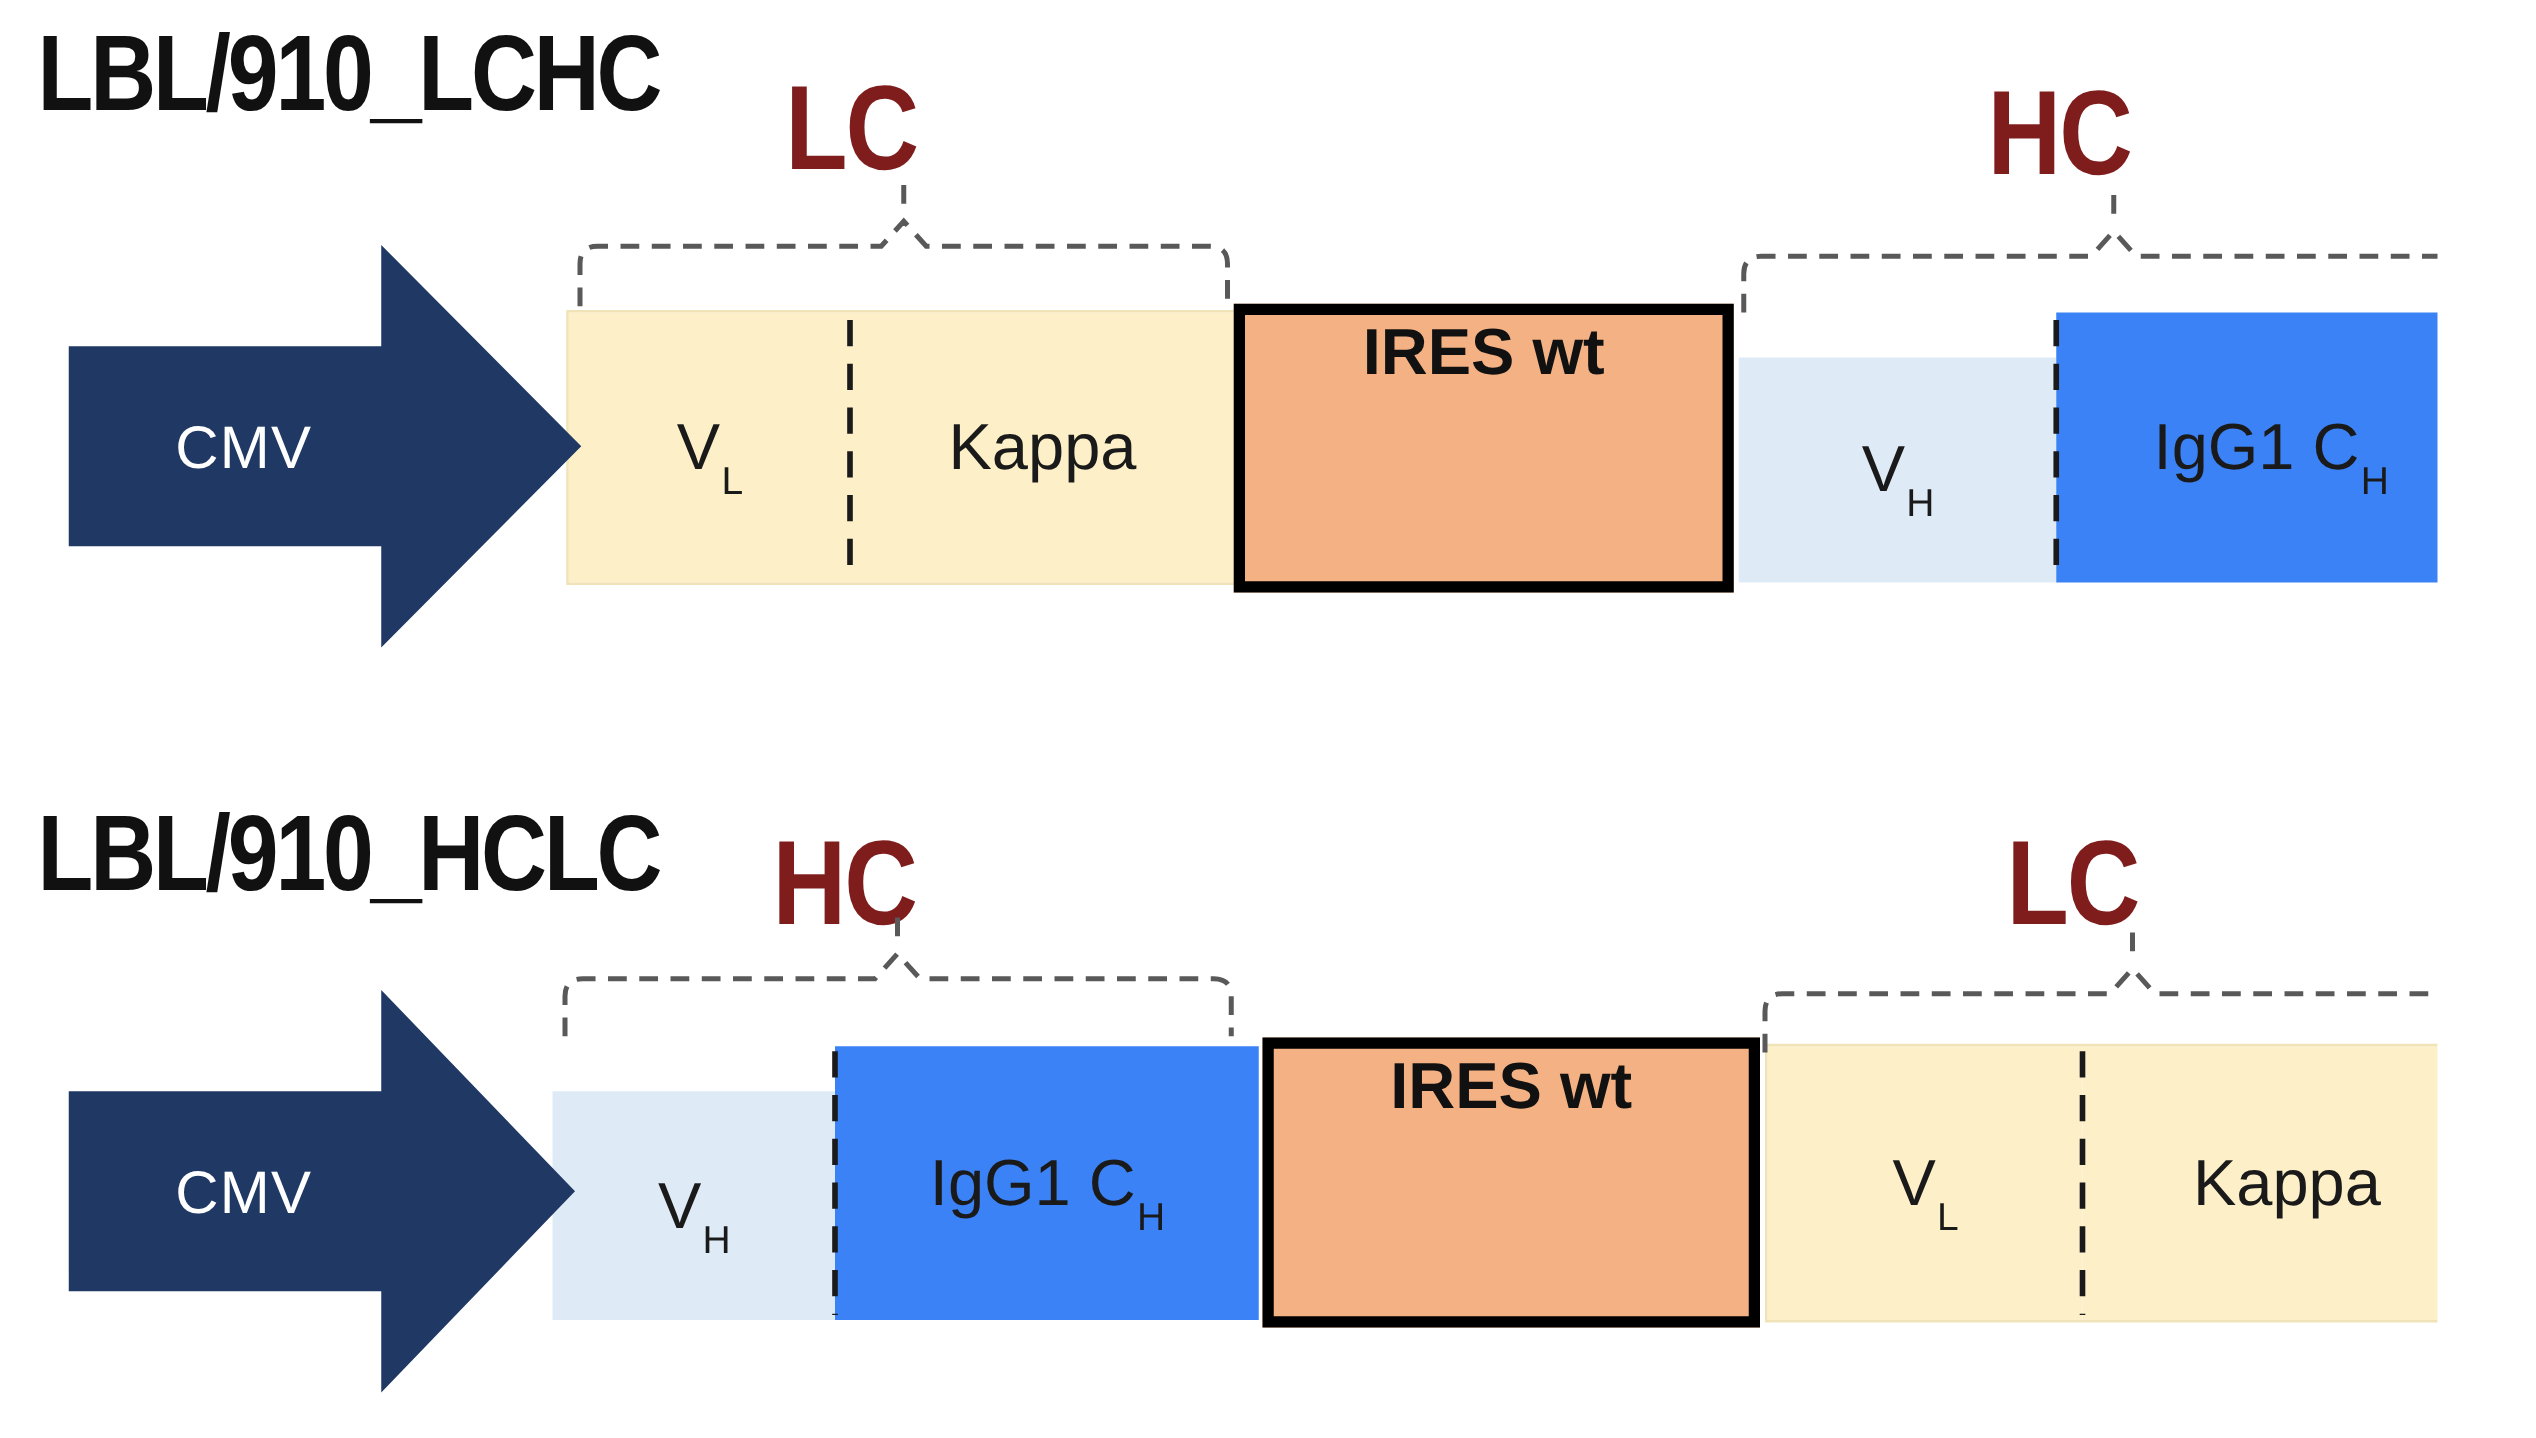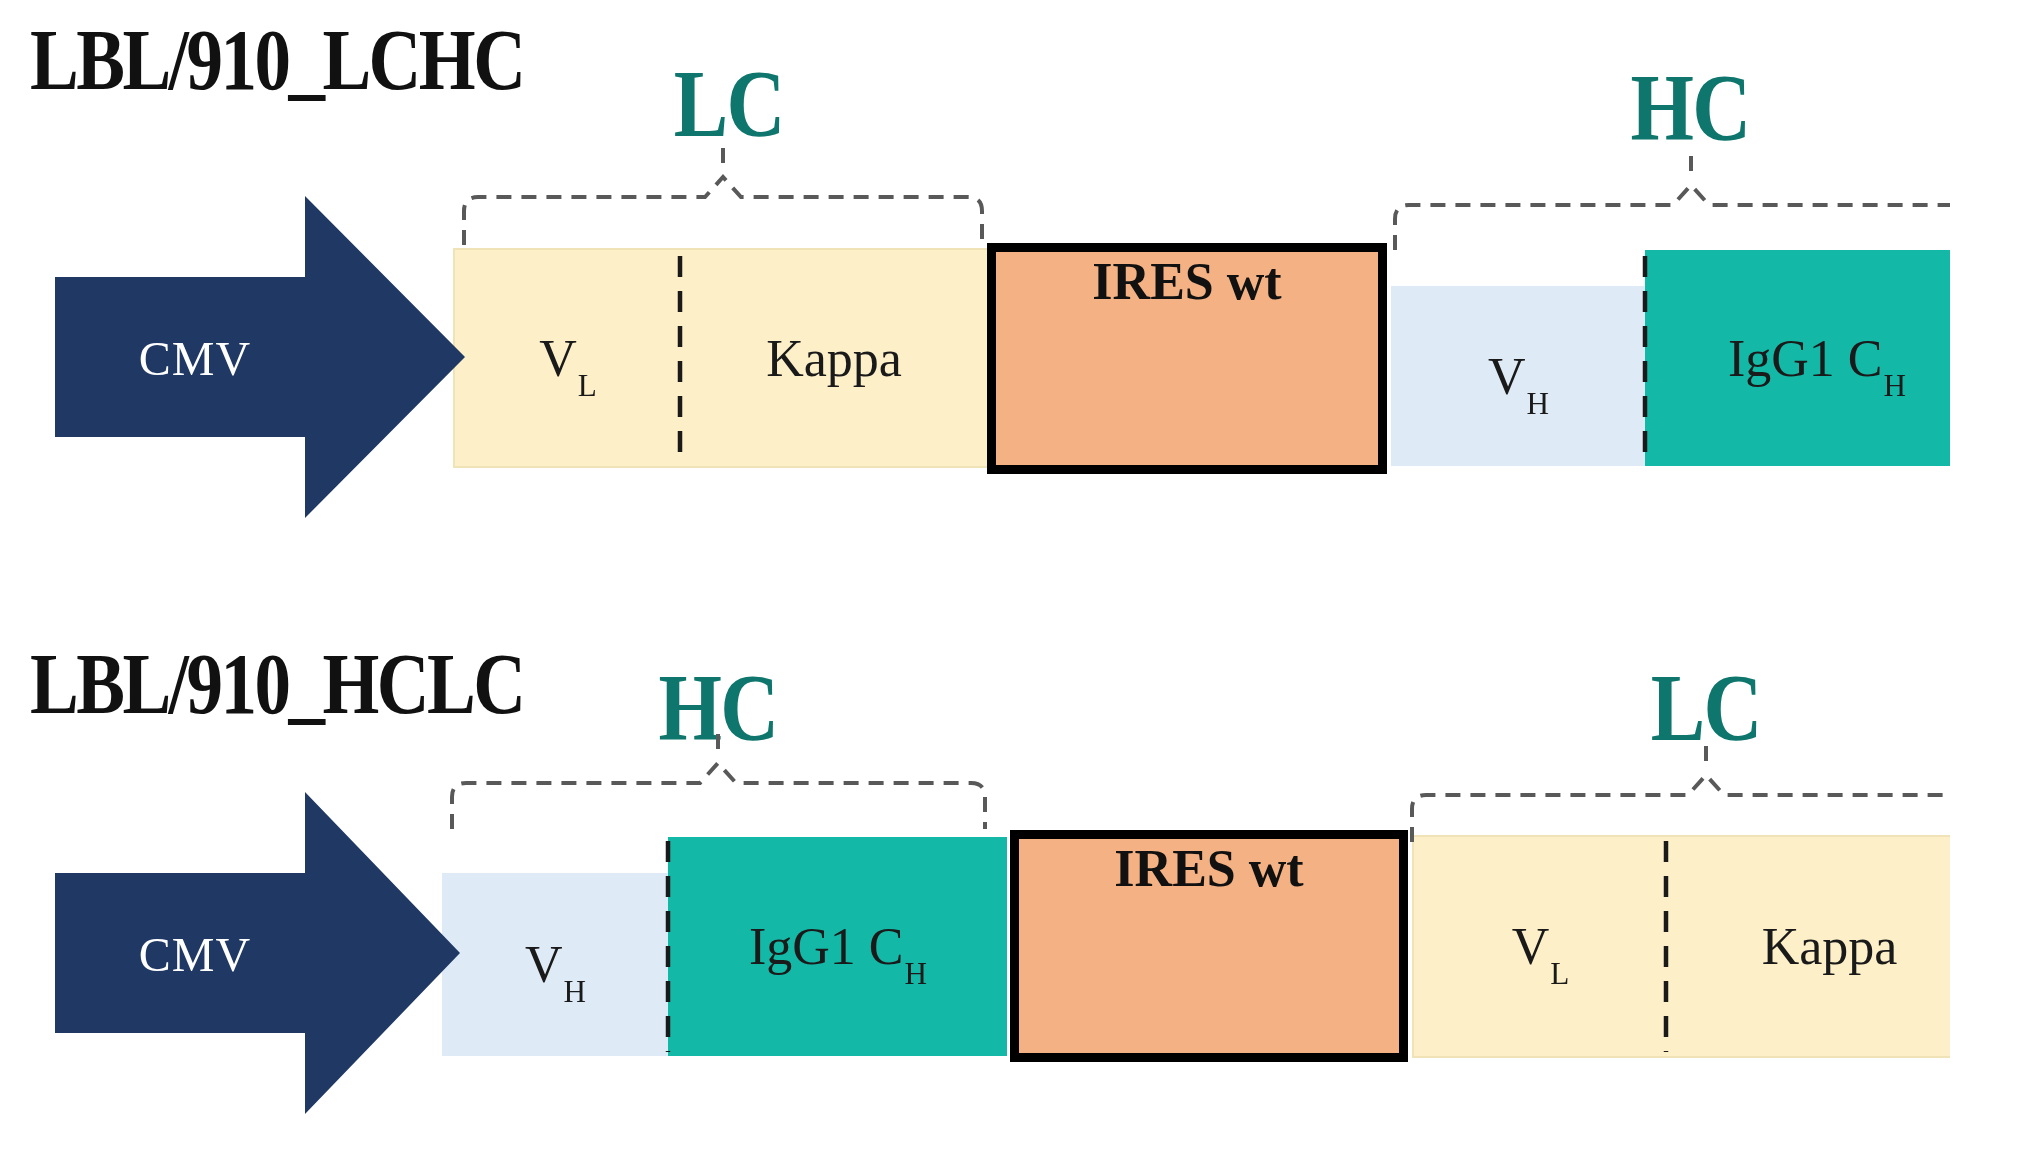--- a/index.html
+++ b/index.html
@@ -1,52 +1,52 @@
 <!DOCTYPE html>
 <html><head>
 <meta charset="utf-8">
 <style>
   html,body{margin:0;padding:0;background:#ffffff;}
   .canvas{
     position:relative;
     width:1950px;height:1150px;
     background:#ffffff;
-    font-family:Liberation Serif, serif;
+    font-family:Liberation Sans, sans-serif;
     overflow:hidden;
   }
   
   .construct-title{
     position:absolute;left:30px;
     font-size:86px;font-weight:bold;color:#111111;
     letter-spacing:-3px;white-space:nowrap;
     transform:scaleX(0.85);transform-origin:left top;
   }
   .title-1{top:10px;}
   .title-2{top:634px;}
   
   .chain-label{
-    position:absolute;width:220px;text-align:center;
-    font-size:96px;font-weight:bold;color:#0f766e;letter-spacing:-2px;
+    position:absolute;width:220px;text-align:left;
+    font-size:96px;font-weight:bold;color:#7f1d1d;letter-spacing:-2px;
   }
   .chain-label>span{display:inline-block;transform:scaleX(0.85);}
   .cl-1a{left:619px;top:48px;}
   .cl-1b{left:1580px;top:52px;}
   .cl-2a{left:608px;top:652px;}
   .cl-2b{left:1596px;top:652px;}
   
   .seg-group{position:absolute;display:flex;}
   .seg{
     display:flex;align-items:center;justify-content:center;
     font-size:52px;color:#1a1a1a;white-space:nowrap;
   }
   .seg sub{font-size:0.60em;position:relative;top:0.28em;left:1px;line-height:0;}
   .cream{background:#FDF0C8;}
   .cream-group{outline:2px solid #f1e3b8;}
   .vlight{background:#DEEBF7;margin-top:36px;}
-  .vblue{background:#14b8a6;}
+  .vblue{background:#3b82f6;}
   .ires-box{
     position:absolute;
     background:#F4B183;border:9px solid #000000;box-sizing:border-box;
     display:flex;align-items:flex-start;justify-content:center;
     font-size:52px;font-weight:bold;color:#111111;white-space:nowrap;
   }
   
   .grp-cream-1{left:455px;top:250px;width:533px;height:216px;}
   .grp-cream-1 .c1{width:225px;}
   .grp-cream-1 .c2{width:308px;}

